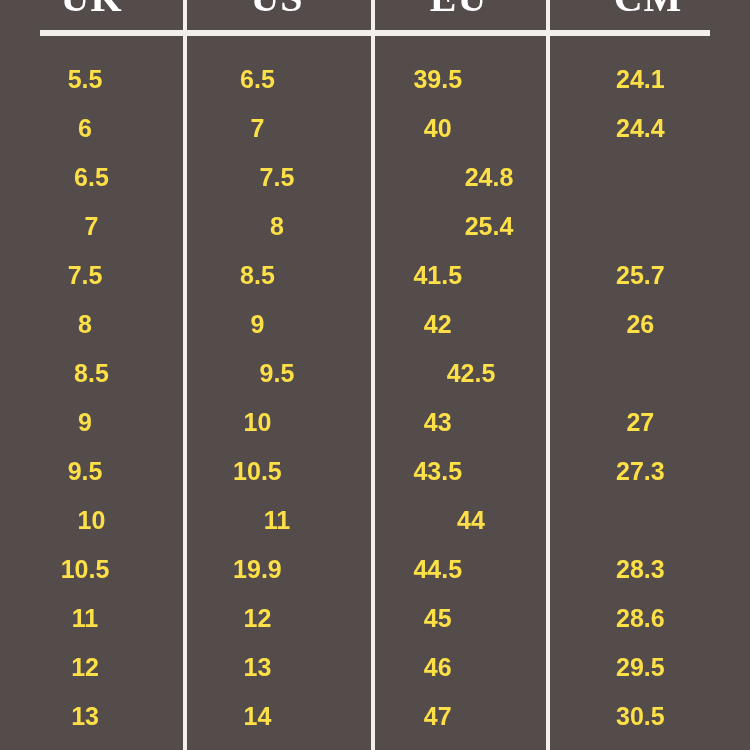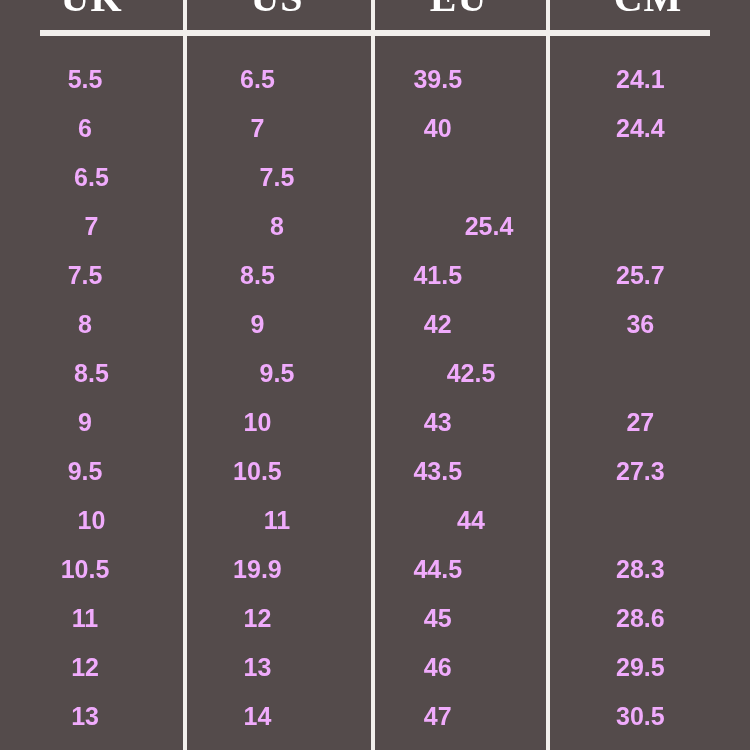--- a/index.html
+++ b/index.html
@@ -85,21 +85,21 @@
     align-items: center;
     height: 49px;
   }
   .data-cell {
     display: flex;
     align-items: center;
     justify-content: center;
     font-family: "Liberation Sans", sans-serif;
     font-weight: bold;
     font-size: 25px;
-    color: #f0abfc;
+    color: #fde047;
     height: 49px;
   }
   .dc-uk { width: 183px; }
   .dc-us { width: 188px; }
   .dc-eu { width: 200px; }
   .dc-cm { width: 236px; }
 </style>
 </head>
 <body>
 
@@ -127,37 +127,38 @@
     </div>
     <div class="data-row">
       <div class="data-cell dc-uk">6</div>
       <div class="data-cell dc-us">7</div>
       <div class="data-cell dc-eu">40</div>
       <div class="data-cell dc-cm">24.4</div>
     </div>
     <div class="data-row">
       <div class="data-cell dc-uk">6.5</div>
       <div class="data-cell dc-us">7.5</div>
+      <div class="data-cell dc-cm">24.8</div>
     </div>
     <div class="data-row">
       <div class="data-cell dc-uk">7</div>
       <div class="data-cell dc-us">8</div>
       <div class="data-cell dc-cm">25.4</div>
     </div>
     <div class="data-row">
       <div class="data-cell dc-uk">7.5</div>
       <div class="data-cell dc-us">8.5</div>
       <div class="data-cell dc-eu">41.5</div>
       <div class="data-cell dc-cm">25.7</div>
     </div>
     <div class="data-row">
       <div class="data-cell dc-uk">8</div>
       <div class="data-cell dc-us">9</div>
       <div class="data-cell dc-eu">42</div>
-      <div class="data-cell dc-cm">36</div>
+      <div class="data-cell dc-cm">26</div>
     </div>
     <div class="data-row">
       <div class="data-cell dc-uk">8.5</div>
       <div class="data-cell dc-us">9.5</div>
       <div class="data-cell dc-eu">42.5</div>
     </div>
     <div class="data-row">
       <div class="data-cell dc-uk">9</div>
       <div class="data-cell dc-us">10</div>
       <div class="data-cell dc-eu">43</div>

